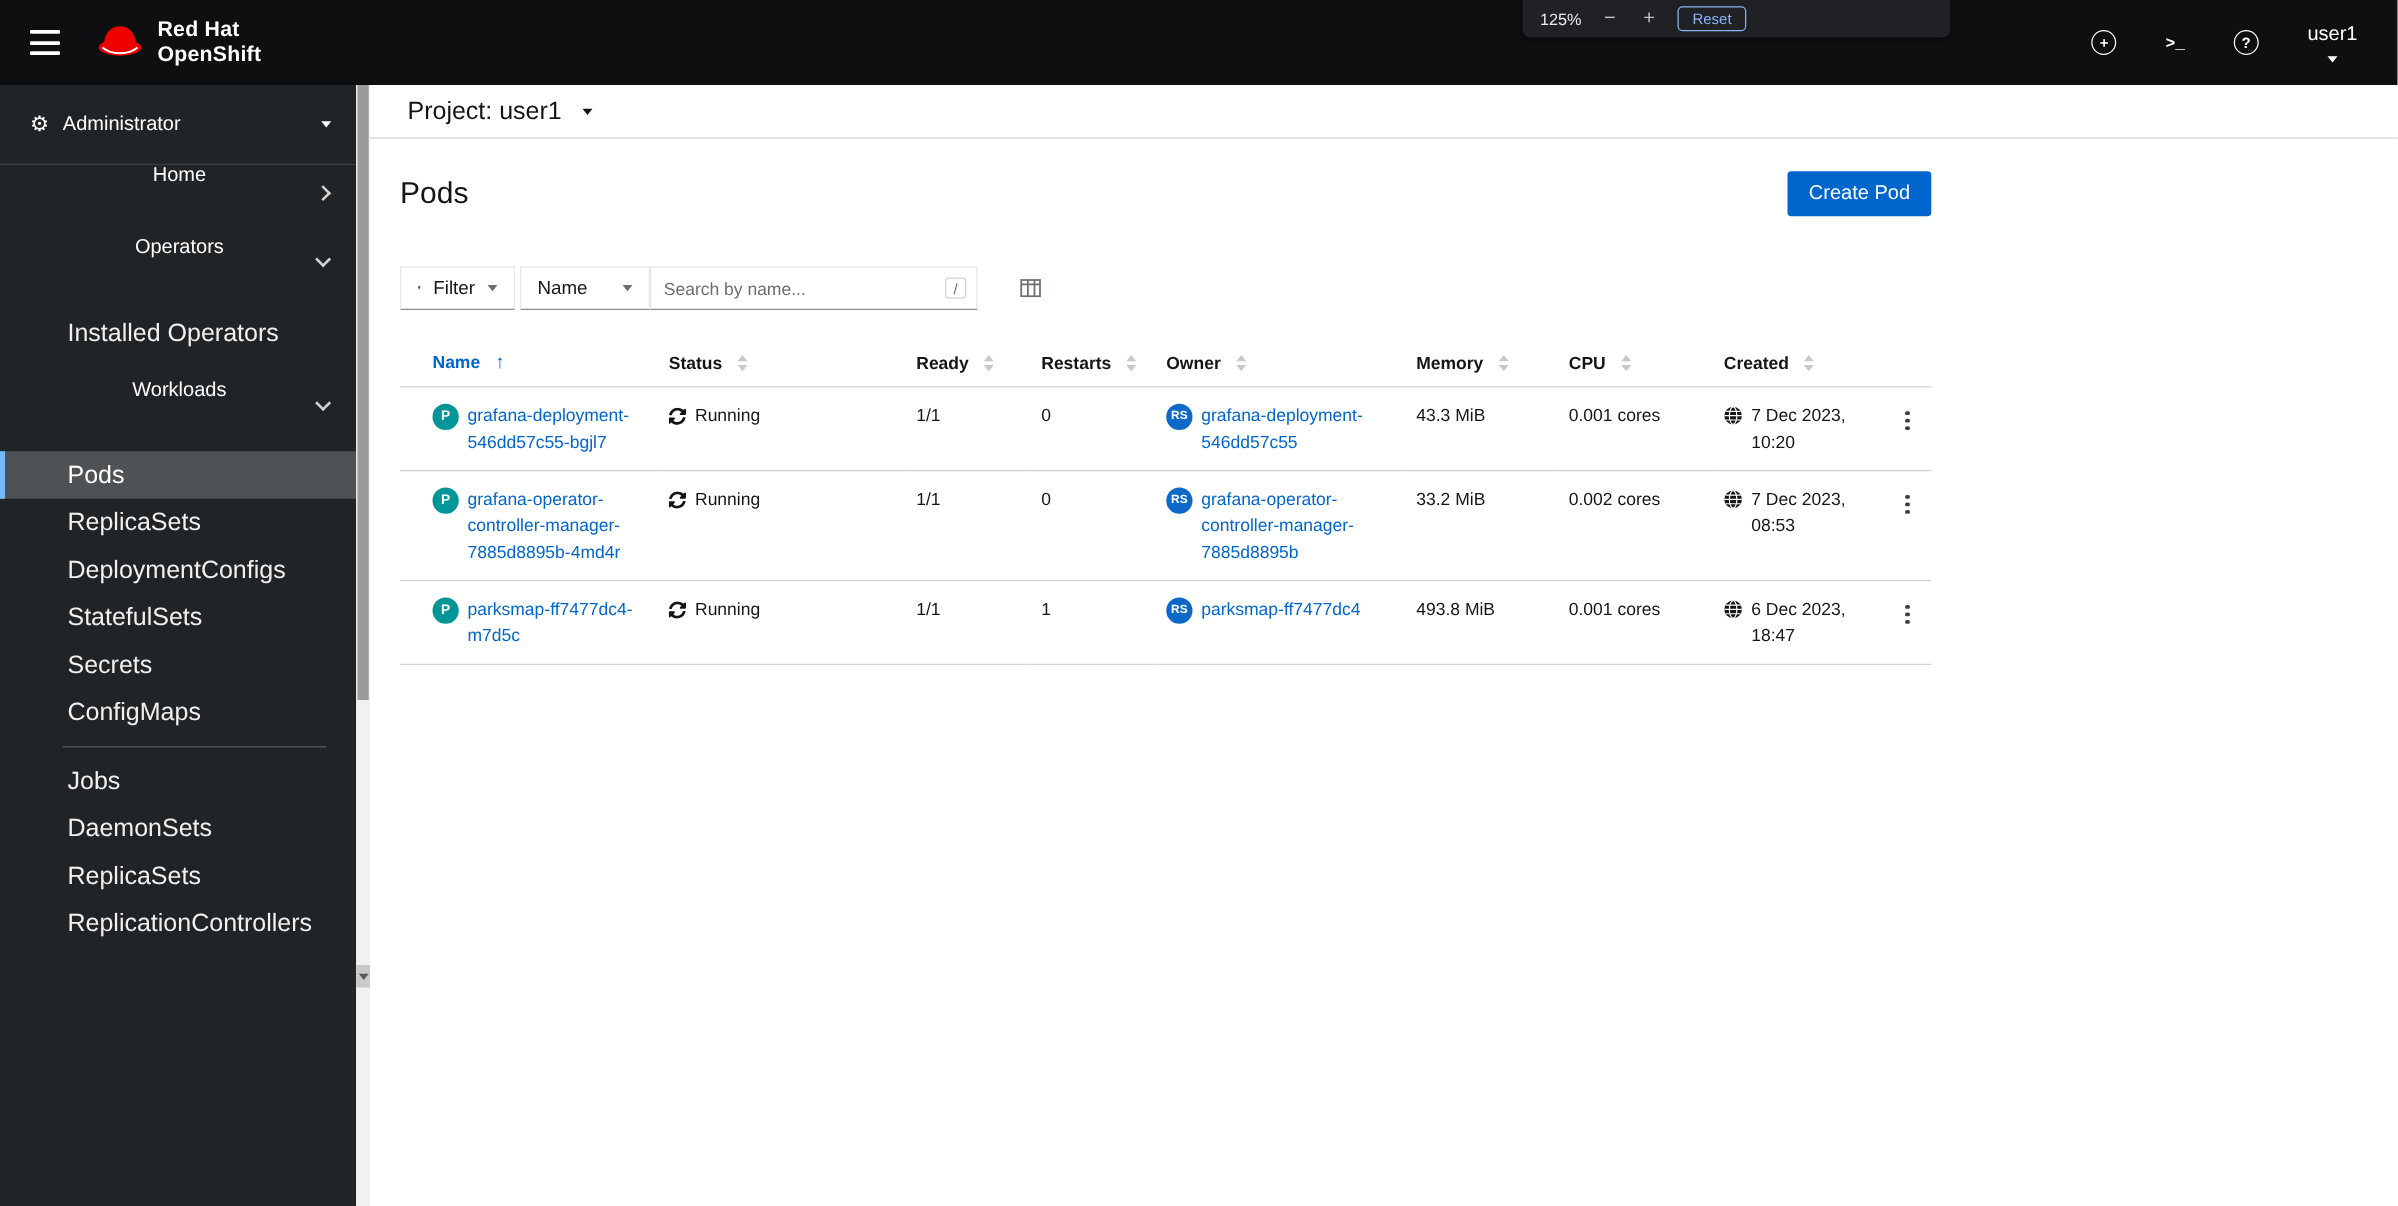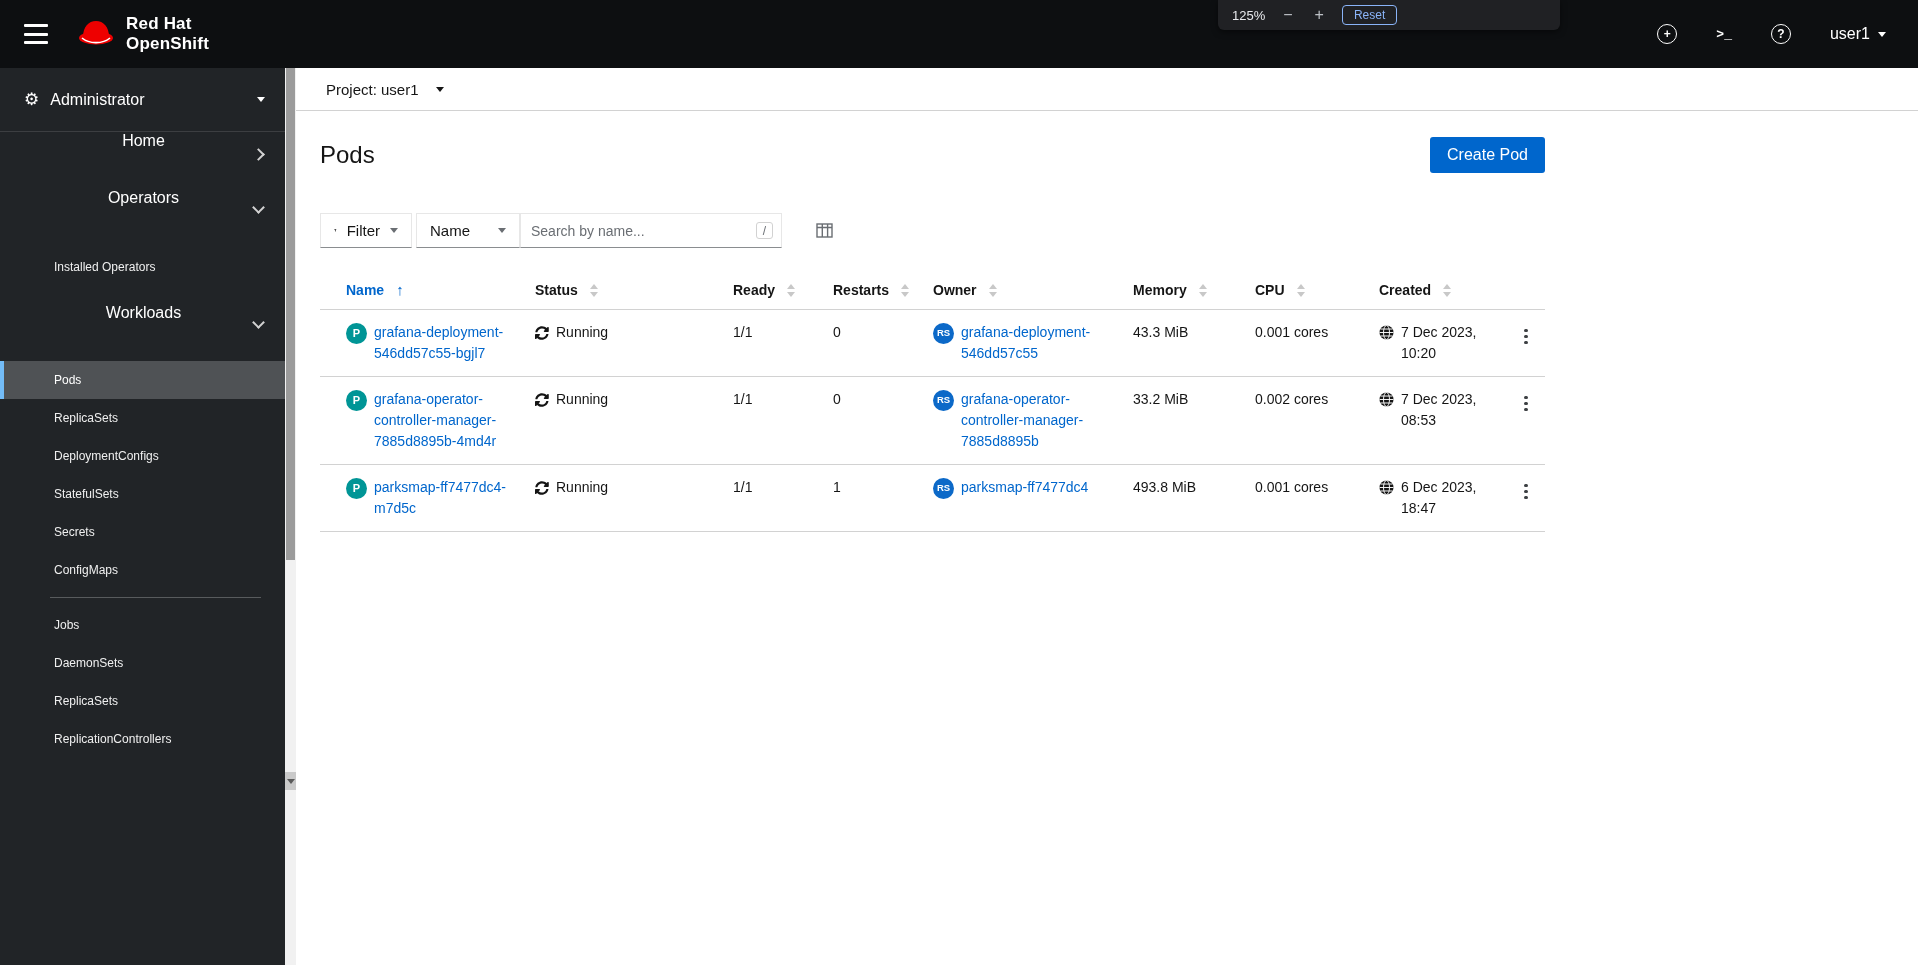--- a/index.html
+++ b/index.html
@@ -16,21 +16,21 @@
     background:#0d0f11; display:flex; align-items:center;
   }
   .hamburger { margin-left:22px; width:28px; height:22px; display:flex; flex-direction:column; justify-content:space-between; background:none; border:0; cursor:pointer; padding:1px 2px; }
   .hamburger i { display:block; height:3px; background:#fff; border-radius:1px; }
   .brand { display:flex; align-items:center; gap:10px; margin-left:26px; cursor:pointer; }
   .brand-text { color:#fff; font-size:17px; line-height:1.18; font-weight:600; letter-spacing:.2px; }
   .masthead-right { margin-left:auto; display:flex; align-items:center; gap:27px; padding-right:26px; }
   .mast-icon-btn { background:none; border:0; cursor:pointer; color:#fff; display:flex; align-items:center; }
   .icon-circle { width:20px; height:20px; border-radius:50%; border:1.5px solid #fff; display:flex; align-items:center; justify-content:center; font-size:12px; color:#fff; font-weight:700; }
   .terminal-glyph { font-family:"Liberation Mono","DejaVu Sans Mono",monospace; font-size:13px; font-weight:700; color:#fff; }
-  .user-menu { display:flex; align-items:center; gap:8px; color:#fff; font-size:16px; background:none; border:0; cursor:pointer; }
+  .user-menu { display:flex; align-items:center; gap:8px; color:#fff; font-size:16px; background:none; border:0; cursor:pointer;flex-direction:column; }
   .caret-down { width:0; height:0; border-left:4px solid transparent; border-right:4px solid transparent; border-top:5px solid currentColor; display:inline-block; }
 
   
   .zoom-overlay {
     position:absolute; left:1218px; top:0; width:342px; height:30px;
     background:#202124; border-radius:0 0 6px 6px; z-index:20;
     display:flex; align-items:center; gap:14px; padding:0 14px;
     box-shadow:0 2px 6px rgba(0,0,0,.5); color:#e8eaed; font-size:13px;
   }
   .zoom-btn { background:none; border:0; color:#bdc1c6; font-size:16px; cursor:pointer; padding:0 4px; line-height:1; }
@@ -52,40 +52,40 @@
   .nav-item {
     height:57px; display:flex; align-items:center;
     padding:0 22px 0 24px; color:#fff; font-size:16px; cursor:pointer;flex-direction:column;
   }
   .chev { width:9px; height:9px; border-right:2px solid #d2d2d2; border-bottom:2px solid #d2d2d2; margin-left:auto; }
   .chev.right { transform:rotate(-45deg); }
   .chev.down  { transform:rotate(45deg); margin-top:-4px; }
   .nav-sublist { list-style:none; margin:0 0 16px 0; padding:0; }
   .nav-subitem {
     height:38px; display:flex; align-items:center;
-    padding-left:50px; color:#f0f0f0; font-size:12px; cursor:pointer;
+    padding-left:50px; color:#f0f0f0; font-size:20px; cursor:pointer;
     border-left:4px solid transparent;
   }
   .nav-subitem.current { background:#4f5255; border-left-color:#73bcf7; color:#fff; }
   .nav-sublist--operators .nav-subitem { height:42px; }
   .nav-divider { border:0; border-top:1px solid rgba(255,255,255,.25); margin:8px 24px 8px 50px; }
 
   
   .side-scrollbar { position:absolute; top:68px; left:285px; width:11px; height:897px; background:#f1f1f1; }
   .side-scroll-thumb { position:absolute; top:0; left:1px; width:9px; height:492px; background:#9b9b9b; cursor:grab; }
   .side-scroll-arrow { position:absolute; top:704px; left:0; width:11px; height:18px; background:#c9c9c9; display:flex; align-items:center; justify-content:center; cursor:pointer; }
   .side-scroll-arrow .caret-down { color:#5a5a5a; }
 
   
   .main { position:absolute; top:68px; left:296px; width:1622px; height:897px; background:#fff; }
   .project-bar {
     height:43px; border-bottom:1px solid #d2d2d2; display:flex; align-items:center;
     padding-left:24px; font-size:16px;
   }
-  .project-select { display:flex; align-items:center; gap:17px; background:none; border:0; font-size:15px; color:#151515; cursor:pointer; }
+  .project-select { display:flex; align-items:center; gap:17px; background:none; border:0; font-size:20px; color:#151515; cursor:pointer; }
 
   .content { padding:26px 0 0 24px; width:1249px; }
   .page-header { display:flex; align-items:center; justify-content:space-between; width:1225px; }
   .page-title { font-size:24px; font-weight:500; margin:0; }
   .create-btn { background:#0066cc; color:#fff; border:0; border-radius:3px; font-size:16px; padding:9px 17px; cursor:pointer; }
 
   .toolbar { display:flex; align-items:center; margin-top:40px; }
   .pf-select {
     display:flex; align-items:center; gap:10px; background:#fff;
     border:1px solid #e7e7e7; border-bottom-color:#8a8d90;

